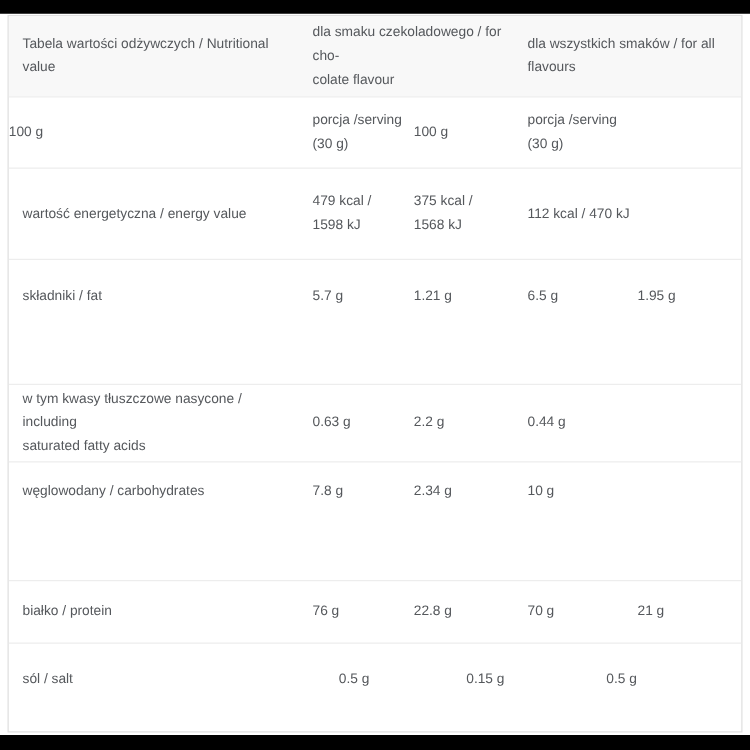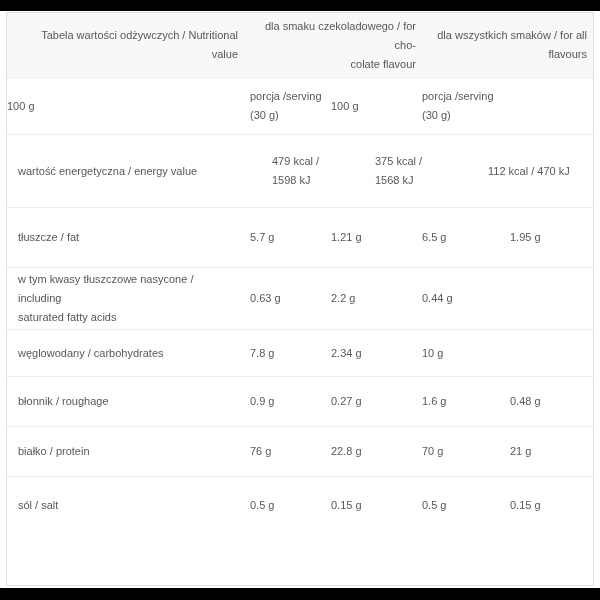--- a/index.html
+++ b/index.html
@@ -29,39 +29,38 @@
   }
   .row{
     display:grid;
     grid-template-columns:243px 81px 91px 88px 1fr;
     align-items:center;
   }
   .row.head{
     grid-template-columns:243px 172px 1fr;
     background:var(--headbg);
     height:64px;
-    text-align:right;
   }
   .row + .row{border-top:1px solid var(--line);}
   .cell{
     white-space:pre-line;
     line-height:19px;
     padding-right:6px;
     overflow:hidden;
   }
   .cell.label{padding-left:11px;padding-right:12px;}
   .r1{height:57px;}
-  .r2{height:73px;gap:22px;}
+  .r2{height:73px;}
   .r3{height:60px;}
-  .r4{height:62px;}
+  .r4{height:62px;margin-top:40px;}
   .r5{height:47px;}
   .r6{height:51px;}
   .r7{height:50px;}
-  .r8{height:50px;}
-  .r9{height:58px;}
+  .r8{height:50px;margin-top:48px;}
+  .r9{height:58px;gap:21px;}
 </style>
 </head>
 <body>
 
 <div class="bar bar-top"></div>
 
 <div class="ntable">
 
   <div class="row head">
     <div class="cell label">Tabela wartości odżywczych / Nutritional value</div>
@@ -83,21 +82,21 @@
   <div class="row r2">
     <div class="cell label">wartość energetyczna / energy value</div>
     <div class="cell">479 kcal /
 1598 kJ</div>
     <div class="cell">375 kcal /
 1568 kJ</div>
     <div class="cell">112 kcal / 470 kJ</div>
   </div>
 
   <div class="row r3">
-    <div class="cell label">tłuszcze / fat</div>
+    <div class="cell label">składniki / fat</div>
     <div class="cell">5.7 g</div>
     <div class="cell">1.21 g</div>
     <div class="cell">6.5 g</div>
     <div class="cell">1.95 g</div>
   </div>
 
   <div class="row r4">
     <div class="cell label">w tym kwasy tłuszczowe nasycone / including
 saturated fatty acids</div>
     <div class="cell">0.63 g</div>
@@ -106,27 +105,20 @@
   </div>
 
   <div class="row r5">
     <div class="cell label">węglowodany / carbohydrates</div>
     <div class="cell">7.8 g</div>
     <div class="cell">2.34 g</div>
     <div class="cell">10 g</div>
   </div>
 
 
-  <div class="row r7">
-    <div class="cell label">błonnik / roughage</div>
-    <div class="cell">0.9 g</div>
-    <div class="cell">0.27 g</div>
-    <div class="cell">1.6 g</div>
-    <div class="cell">0.48 g</div>
-  </div>
 
   <div class="row r8">
     <div class="cell label">białko / protein</div>
     <div class="cell">76 g</div>
     <div class="cell">22.8 g</div>
     <div class="cell">70 g</div>
     <div class="cell">21 g</div>
   </div>
 
   <div class="row r9">

